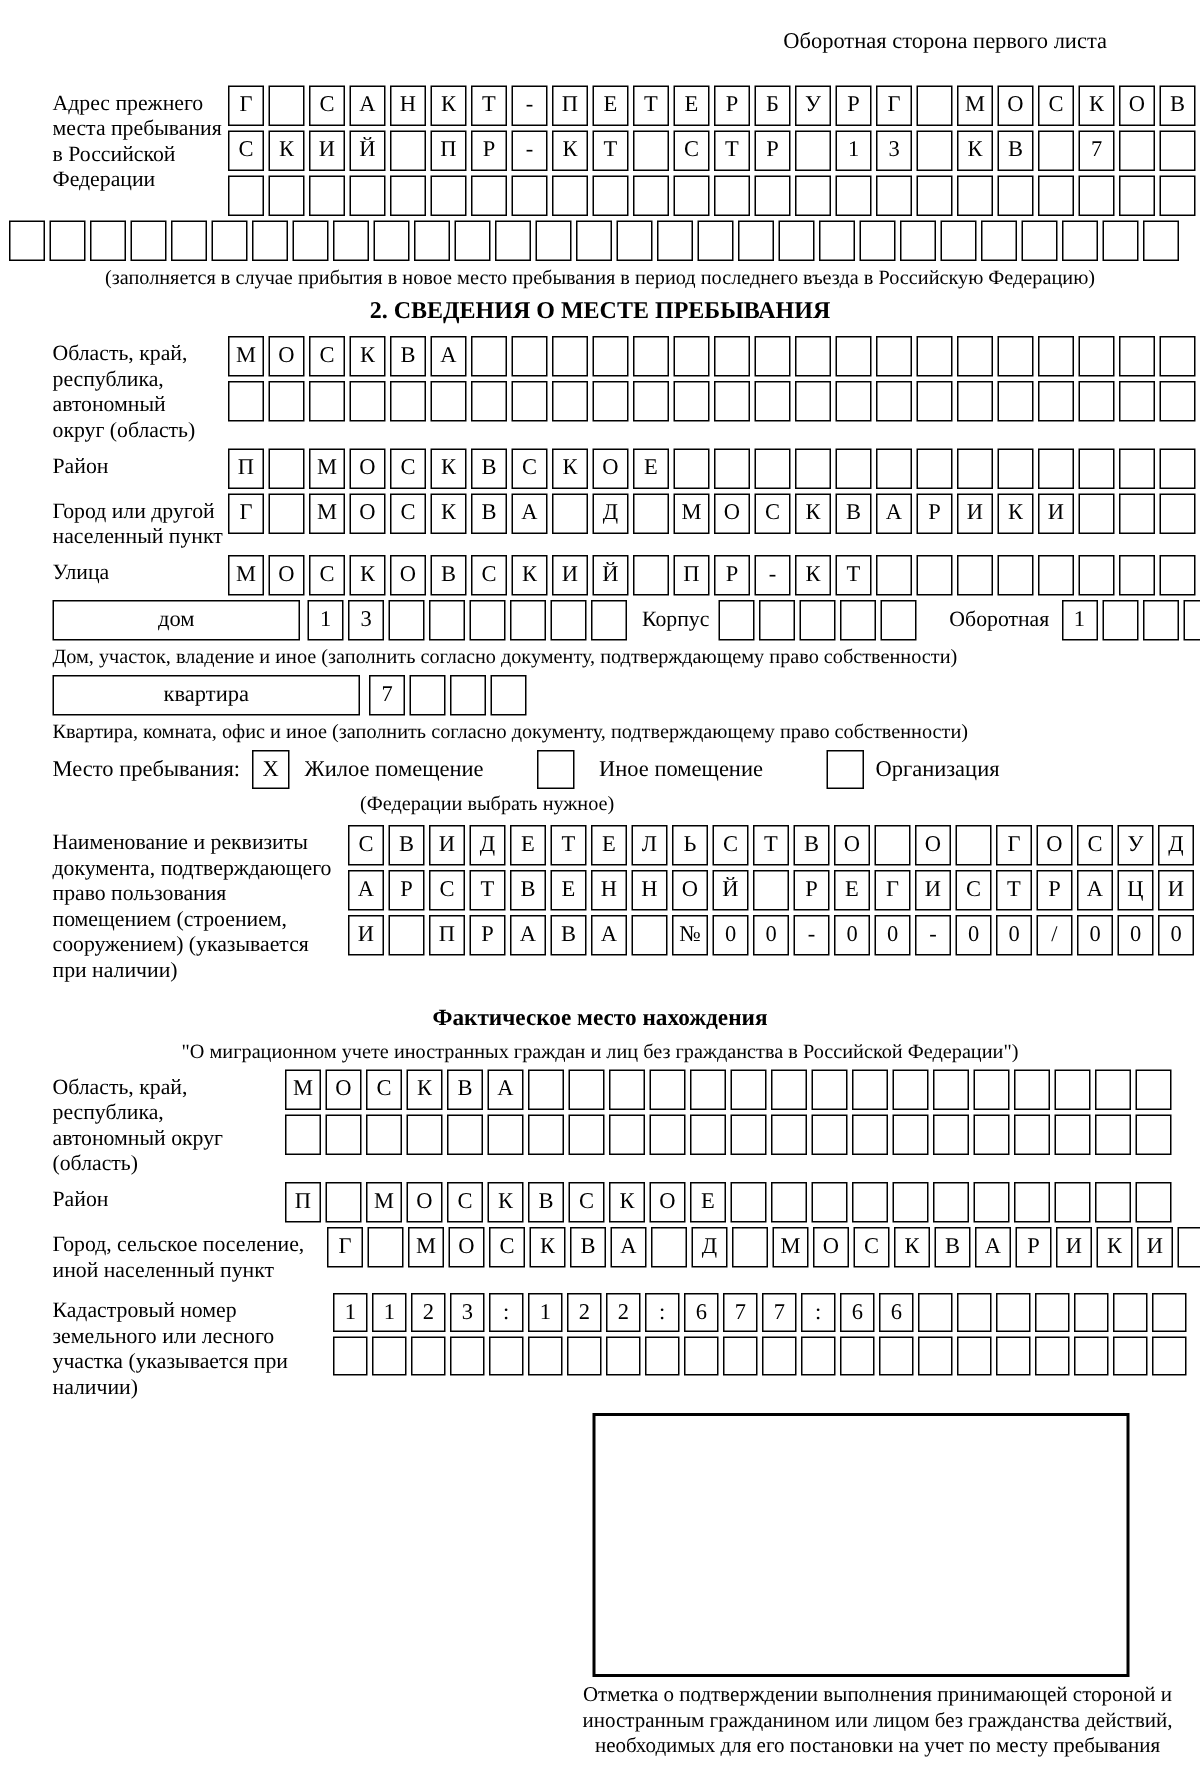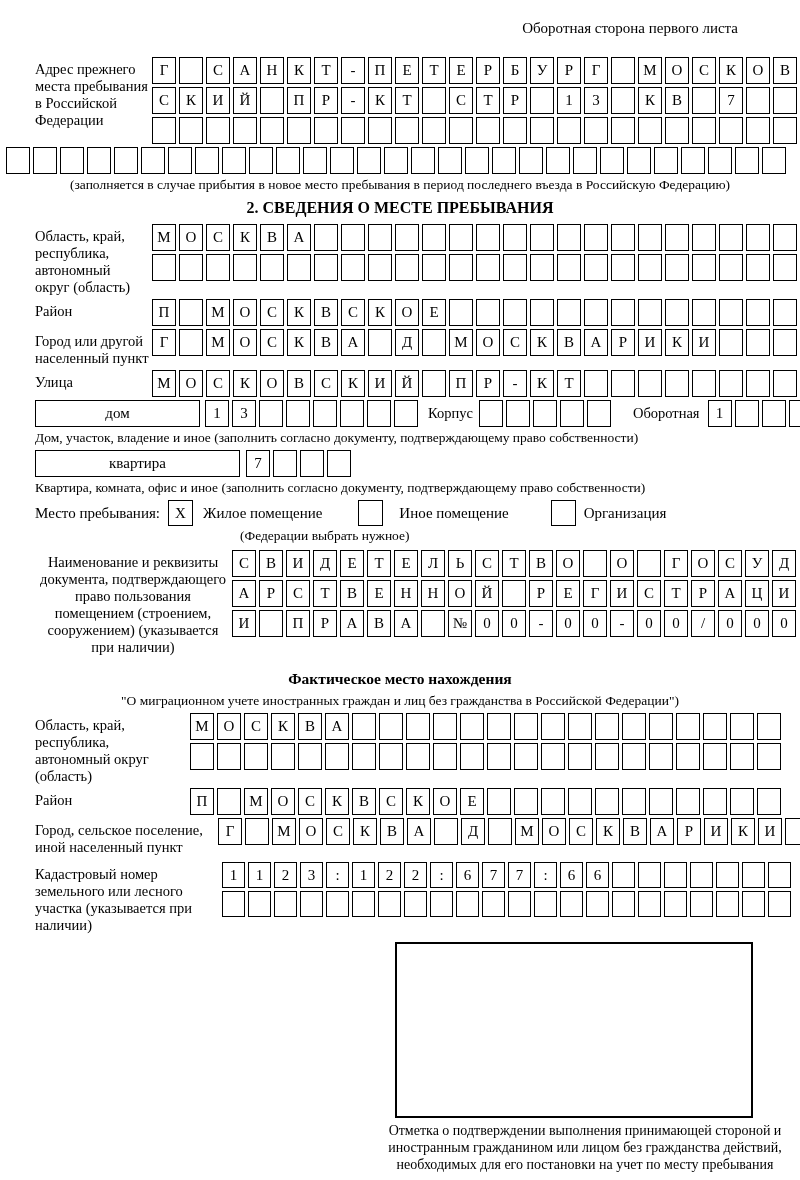--- a/index.html
+++ b/index.html
@@ -25,21 +25,21 @@
   
   .fieldblock { display: flex; margin-bottom: 3px; }
   .flabel {
     flex: none;
     font-size: 14.5px;
     line-height: 17px;
     padding-top: 4px;
   }
   .flabel.w117 { width: 117px; }
   .flabel.w151 { width: 155px; }
-  .flabel.w197 { width: 197px; text-align: center; }
+  .flabel.w197 { width: 197px; }
   .flabel .inner { display: block; }
   .rows { display: flex; flex-direction: column; gap: 3px; }
   .cellrow { display: flex; gap: 3px; }
   .cell {
     flex: none;
     width: 24px; height: 27px;
     border: 1.5px solid #000;
     display: flex; align-items: center; justify-content: center;
     font-size: 15px;
   }

